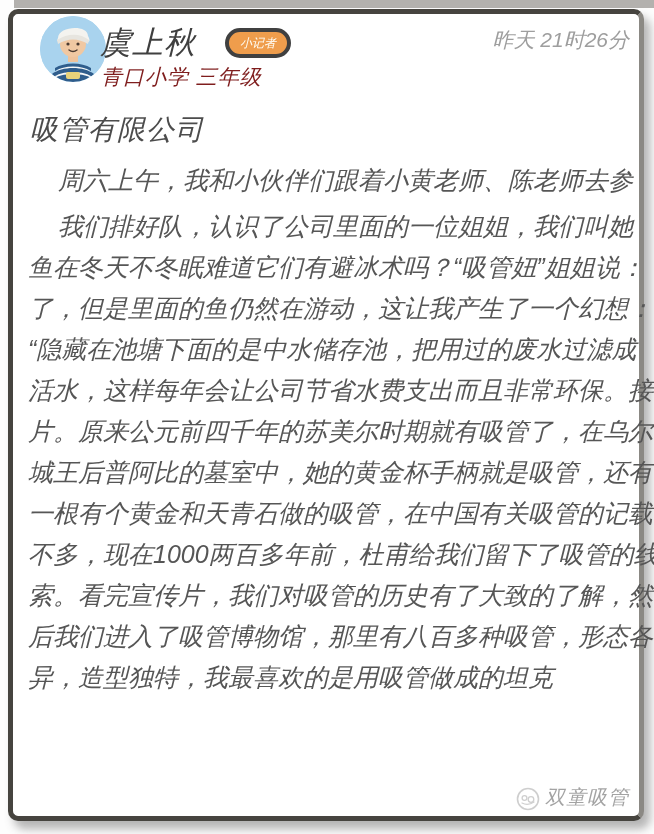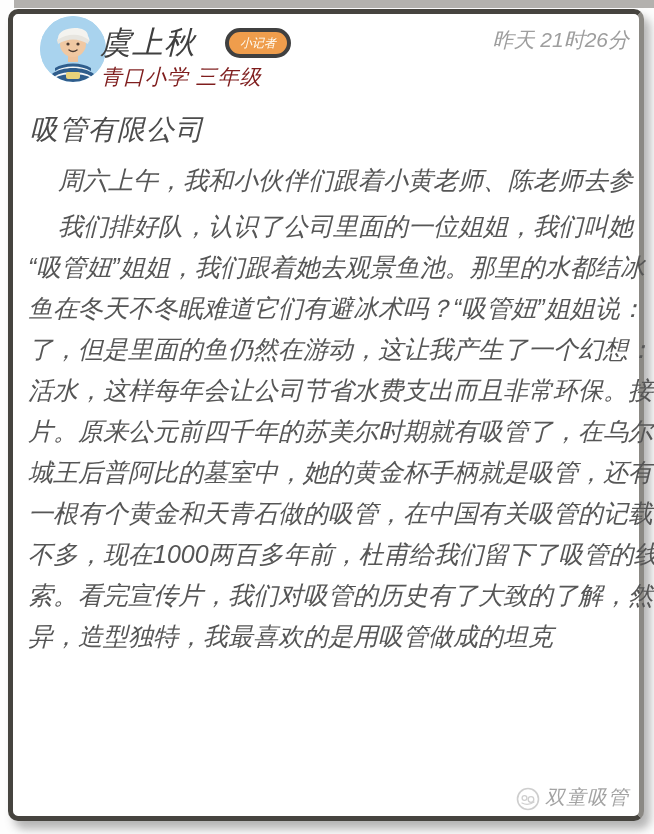--- a/index.html
+++ b/index.html
@@ -108,29 +108,30 @@
 
     <div class="author-name">虞上秋</div>
     <div class="badge">小记者</div>
     <div class="timestamp">昨天 21时26分</div>
     <div class="school">青口小学 三年级</div>
 
     <div class="article-title">吸管有限公司</div>
     <div class="article-body">
         <div class="line para">周六上午，我和小伙伴们跟着小黄老师、陈老师去参</div>
         <div class="line para">我们排好队，认识了公司里面的一位姐姐，我们叫她</div>
-        <div class="line">“吸管妞”姐姐，我们跟着她去观景鱼池。那里的水都结冰</div>
         <div class="line">鱼在冬天不冬眠难道它们有避冰术吗？“吸管妞”姐姐说：</div>
         <div class="line">了，但是里面的鱼仍然在游动，这让我产生了一个幻想：</div>
+        <div class="line">“隐藏在池塘下面的是中水储存池，把用过的废水过滤成</div>
         <div class="line">活水，这样每年会让公司节省水费支出而且非常环保。接</div>
         <div class="line">片。原来公元前四千年的苏美尔时期就有吸管了，在乌尔</div>
         <div class="line">城王后普阿比的墓室中，她的黄金杯手柄就是吸管，还有</div>
         <div class="line">一根有个黄金和天青石做的吸管，在中国有关吸管的记载</div>
         <div class="line">不多，现在1000两百多年前，杜甫给我们留下了吸管的线</div>
         <div class="line">索。看完宣传片，我们对吸管的历史有了大致的了解，然</div>
+        <div class="line">后我们进入了吸管博物馆，那里有八百多种吸管，形态各</div>
         <div class="line">异，造型独特，我最喜欢的是用吸管做成的坦克</div>
       </div>
 
     <div class="watermark">
       <svg class="logo" viewBox="0 0 24 24">
         <circle cx="12" cy="12" r="10.5" fill="none" stroke="#a8a8a8" stroke-width="1.6"></circle>
         <circle cx="8.5" cy="11" r="2.4" fill="none" stroke="#a8a8a8" stroke-width="1.3"></circle>
         <circle cx="15" cy="12.5" r="2.8" fill="none" stroke="#a8a8a8" stroke-width="1.3"></circle>
         <path d="M6 16 Q12 19 18 15" fill="none" stroke="#a8a8a8" stroke-width="1.2" stroke-linecap="round"></path>
       </svg>

